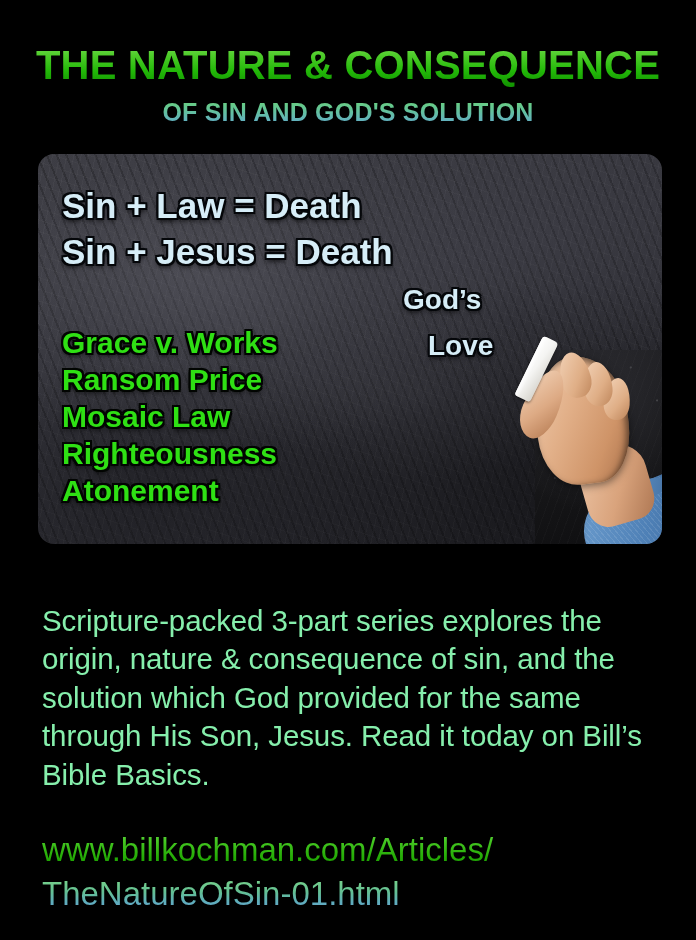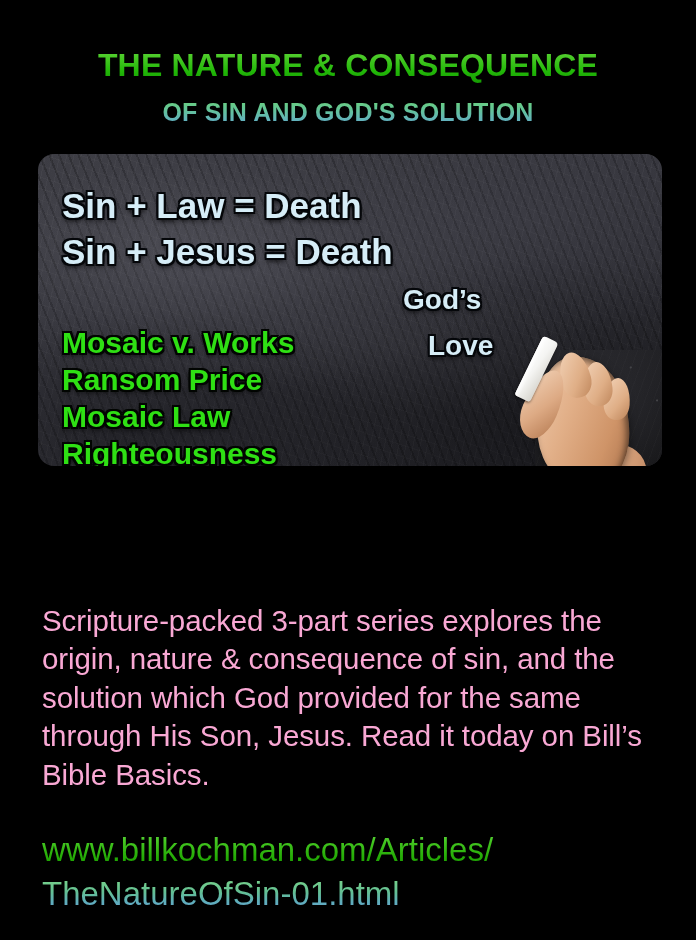--- a/index.html
+++ b/index.html
@@ -37,37 +37,37 @@
     font-size: 39px;
     line-height: 47px;
     letter-spacing: 0.2px;
     white-space: nowrap;
     -webkit-background-clip: text;
     background-clip: text;
     color: transparent;
     -webkit-text-fill-color: transparent;
   }
   .title-line-1 {
-    font-size: 32px;
+    font-size: 40px;
     background-image: linear-gradient(to bottom,
         #7ee05a 0%, #4ecc2a 28%, #22b808 62%, #0f8c00 100%);
   }
   .title-line-2 {
     font-size: 25px;
     background-image: linear-gradient(to bottom,
         #76d86a 0%, #6ad07a 22%, #63c39a 45%, #62aec4 72%, #6f9fd8 100%);
   }
 
   
   .board {
     position: absolute;
     left: 38px;
     top: 154px;
     width: 624px;
-    height: 312px;
+    height: 390px;
     border-radius: 16px;
     background-color: #34343a;
     background-image:
       radial-gradient(ellipse 70% 60% at 30% 35%, rgba(95,95,105,0.30) 0%, rgba(0,0,0,0) 70%),
       radial-gradient(ellipse 55% 50% at 78% 22%, rgba(80,80,92,0.22) 0%, rgba(0,0,0,0) 72%),
       radial-gradient(ellipse 60% 55% at 18% 88%, rgba(20,20,24,0.45) 0%, rgba(0,0,0,0) 70%),
       radial-gradient(ellipse 80% 70% at 85% 85%, rgba(10,10,12,0.50) 0%, rgba(0,0,0,0) 75%),
       repeating-linear-gradient(102deg, rgba(255,255,255,0.030) 0px, rgba(255,255,255,0.030) 1px, rgba(0,0,0,0) 1px, rgba(0,0,0,0) 7px),
       repeating-linear-gradient(18deg, rgba(255,255,255,0.022) 0px, rgba(255,255,255,0.022) 1px, rgba(0,0,0,0) 1px, rgba(0,0,0,0) 11px),
       repeating-linear-gradient(68deg, rgba(0,0,0,0.22) 0px, rgba(0,0,0,0.22) 2px, rgba(0,0,0,0) 2px, rgba(0,0,0,0) 9px),
@@ -260,21 +260,21 @@
 
   
   .body-copy {
     position: absolute;
     left: 42px;
     top: 572px;
     width: 626px;
     font-size: 29.5px;
     line-height: 38.5px;
     font-weight: 400;
-    color: #f9a8d4;
+    color: #86efac;
     letter-spacing: -0.1px;
   }
 
   
   .url-block {
     position: absolute;
     left: 42px;
     top: 800px;
     width: 630px;
     margin-top: 28px;
@@ -318,21 +318,21 @@
       <div class="photo-dust"></div>
     </div>
 
     <span class="eq eq-1">Sin + Law = Death</span>
     <span class="eq eq-2">Sin + Jesus = Death</span>
 
     <span class="godslove gl-1">God’s</span>
     <span class="godslove gl-2">Love</span>
 
     <div class="topiclist">
-      <span class="topic">Mosaic v. Works</span>
+      <span class="topic">Grace v. Works</span>
       <span class="topic">Ransom Price</span>
       <span class="topic">Mosaic Law</span>
       <span class="topic">Righteousness</span>
       <span class="topic">Atonement</span>
     </div>
 
     <div class="hand-group">
       <div class="sleeve"></div>
       <div class="sleeve-cuff"></div>
       <div class="wrist"></div>

